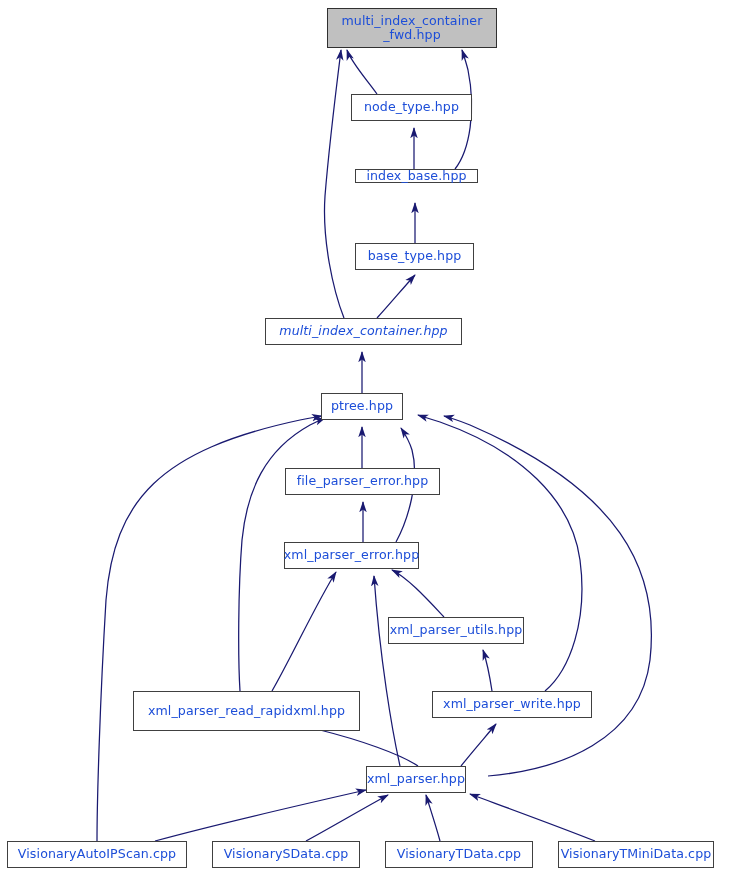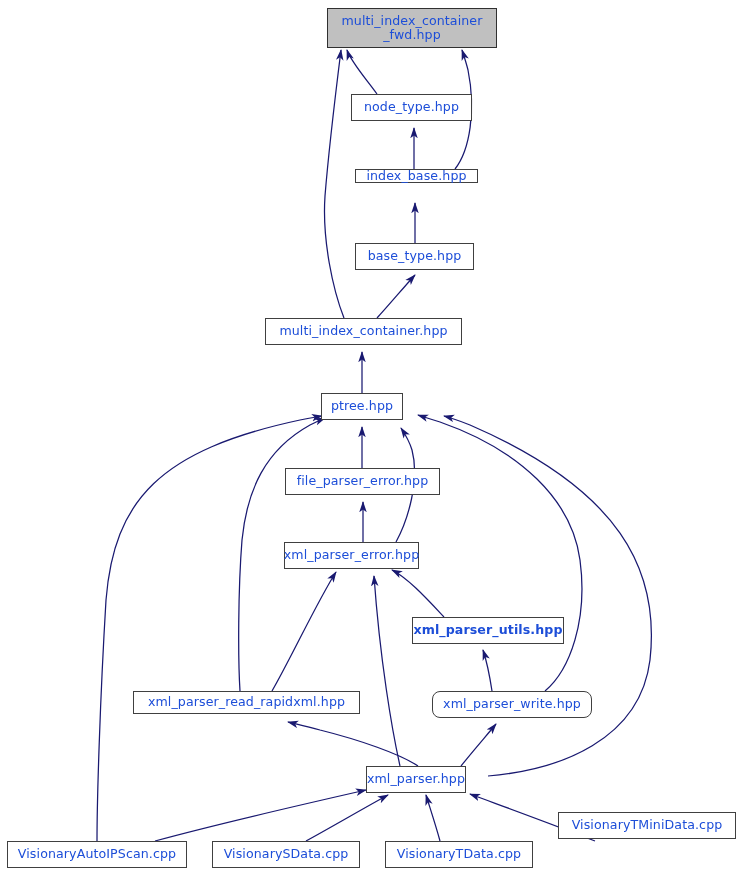--- a/index.html
+++ b/index.html
@@ -84,26 +84,26 @@
         <path d="M 440,841 C 436,826 430,808 426,795" marker-end="url(#arrowhead)"></path>
         <path d="M 595,841 C 560,827 505,807 470,794" marker-end="url(#arrowhead)"></path>
       </g>
   </svg>
   <div id="node-layer">
       <div class="node highlight two-line" style="left: 327px; top: 8px; width: 170px; height: 40px;">multi_index_container
 _fwd.hpp</div>
       <div class="node" style="left: 351px; top: 94px; width: 121px; height: 27px;">node_type.hpp</div>
       <div class="node" style="left: 355px; top: 169px; width: 123px; height: 14px;">index_base.hpp</div>
       <div class="node" style="left: 355px; top: 243px; width: 119px; height: 27px;">base_type.hpp</div>
-      <div class="node" style="left: 265px; top: 318px; width: 197px; height: 27px;">multi_index_container.hpp</div>
+      <div class="node" style="left: 265px; top: 318px; width: 197px; height: 27px; font-style: italic;">multi_index_container.hpp</div>
       <div class="node" style="left: 321px; top: 393px; width: 82px; height: 27px; text-align: right;">ptree.hpp</div>
       <div class="node" style="left: 285px; top: 468px; width: 155px; height: 27px;">file_parser_error.hpp</div>
       <div class="node" style="left: 284px; top: 542px; width: 135px; height: 27px;">xml_parser_error.hpp</div>
-      <div class="node" style="left: 412px; top: 617px; width: 152px; height: 27px; font-weight: bold;">xml_parser_utils.hpp</div>
-      <div class="node" style="left: 133px; top: 691px; width: 227px; height: 23px;">xml_parser_read_rapidxml.hpp</div>
-      <div class="node" style="left: 432px; top: 691px; width: 160px; height: 27px; border-radius: 8px;">xml_parser_write.hpp</div>
+      <div class="node" style="left: 388px; top: 617px; width: 136px; height: 27px;">xml_parser_utils.hpp</div>
+      <div class="node" style="left: 133px; top: 691px; width: 227px; height: 40px;">xml_parser_read_rapidxml.hpp</div>
+      <div class="node" style="left: 432px; top: 691px; width: 160px; height: 27px;">xml_parser_write.hpp</div>
       <div class="node" style="left: 366px; top: 766px; width: 100px; height: 27px;">xml_parser.hpp</div>
       <div class="node" style="left: 7px; top: 841px; width: 180px; height: 27px;">VisionaryAutoIPScan.cpp</div>
       <div class="node" style="left: 212px; top: 841px; width: 148px; height: 27px;">VisionarySData.cpp</div>
       <div class="node" style="left: 385px; top: 841px; width: 148px; height: 27px;">VisionaryTData.cpp</div>
-      <div class="node" style="left: 558px; top: 812px; width: 178px; height: 27px;">VisionaryTMiniData.cpp</div>
+      <div class="node" style="left: 558px; top: 841px; width: 156px; height: 27px;">VisionaryTMiniData.cpp</div>
     </div>
 </div>
 
 </body></html>

